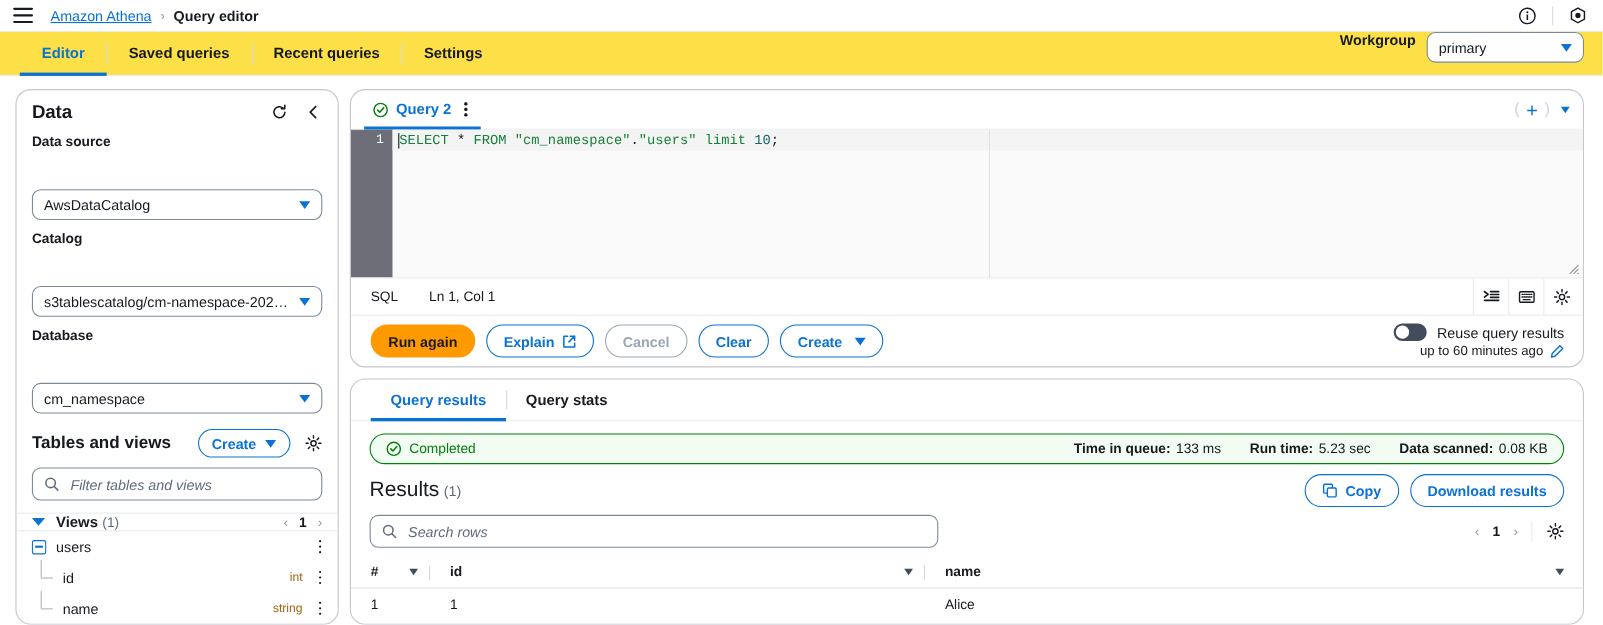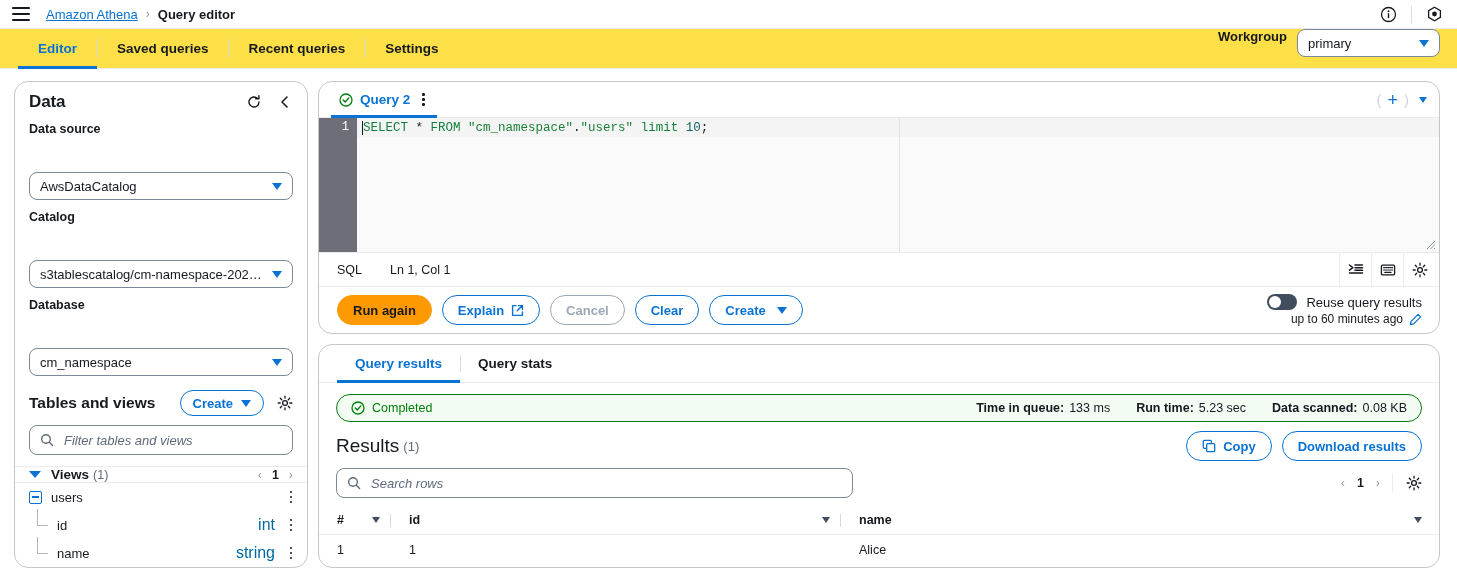--- a/index.html
+++ b/index.html
@@ -119,21 +119,21 @@
   .pager.dim .pg { color: #8d99a8; }
 
   .tree-rows { border-top: 1px solid #e9ebed; }
   .trow { display: flex; align-items: center; height: 28px; padding: 0 10px 0 14px;
           font-size: 13px; position: relative; }
   .expander { width: 13px; height: 13px; border: 1.6px solid #0972d3; border-radius: 2px;
               display: inline-flex; align-items: center; justify-content: center;
               margin-right: 9px; cursor: pointer; flex: none; background: #fff; }
   .expander i { display: block; width: 7px; height: 1.6px; background: #0972d3; }
   .tname { font-size: 13px; }
-  .ttype { margin-left: auto; color: #0369a1; font-size: 16px; padding-right: 10px; }
+  .ttype { margin-left: auto; color: #a16207; font-size: 11px; padding-right: 10px; }
   .kebab { width: 12px; display: flex; flex-direction: column; align-items: center;
            gap: 2.4px; cursor: pointer; flex: none; }
   .kebab b { width: 2.6px; height: 2.6px; border-radius: 50%; background: #16191f; display: block; }
   .child { padding-left: 22px; position: relative; }
   .child .elbow { position: absolute; left: 22px; top: 0; width: 12px; height: 100%; }
   .child .elbow::before { content: ""; position: absolute; left: 0; top: -2px;
       width: 1px; height: 16px; background: #b4b4bb; }
   .child .elbow::after { content: ""; position: absolute; left: 0; top: 14px;
       width: 11px; height: 1px; background: #b4b4bb; }
   .child.last .elbow::before { height: 16px; }

